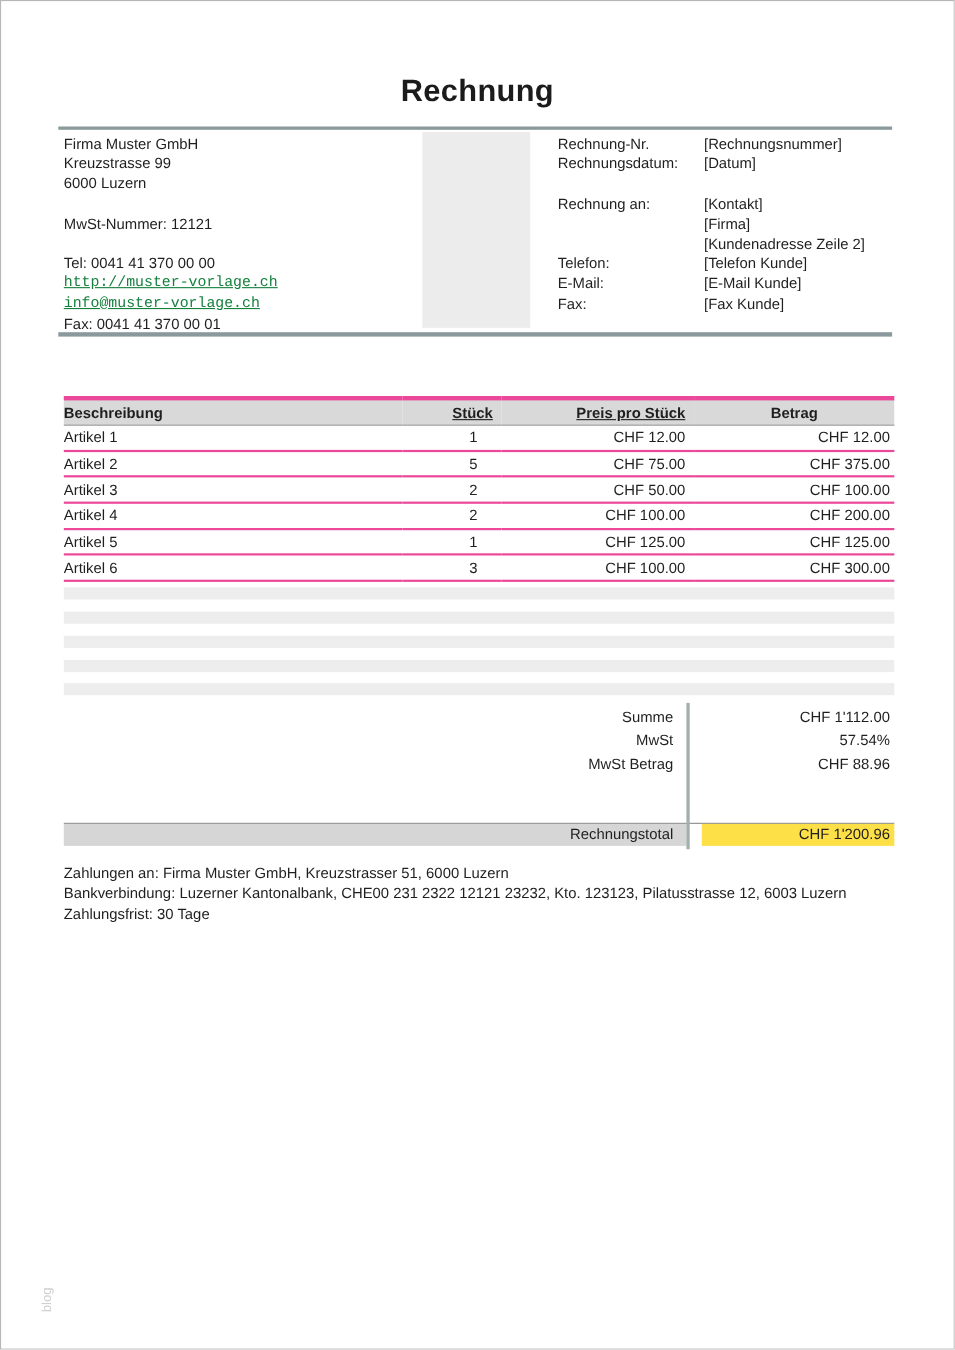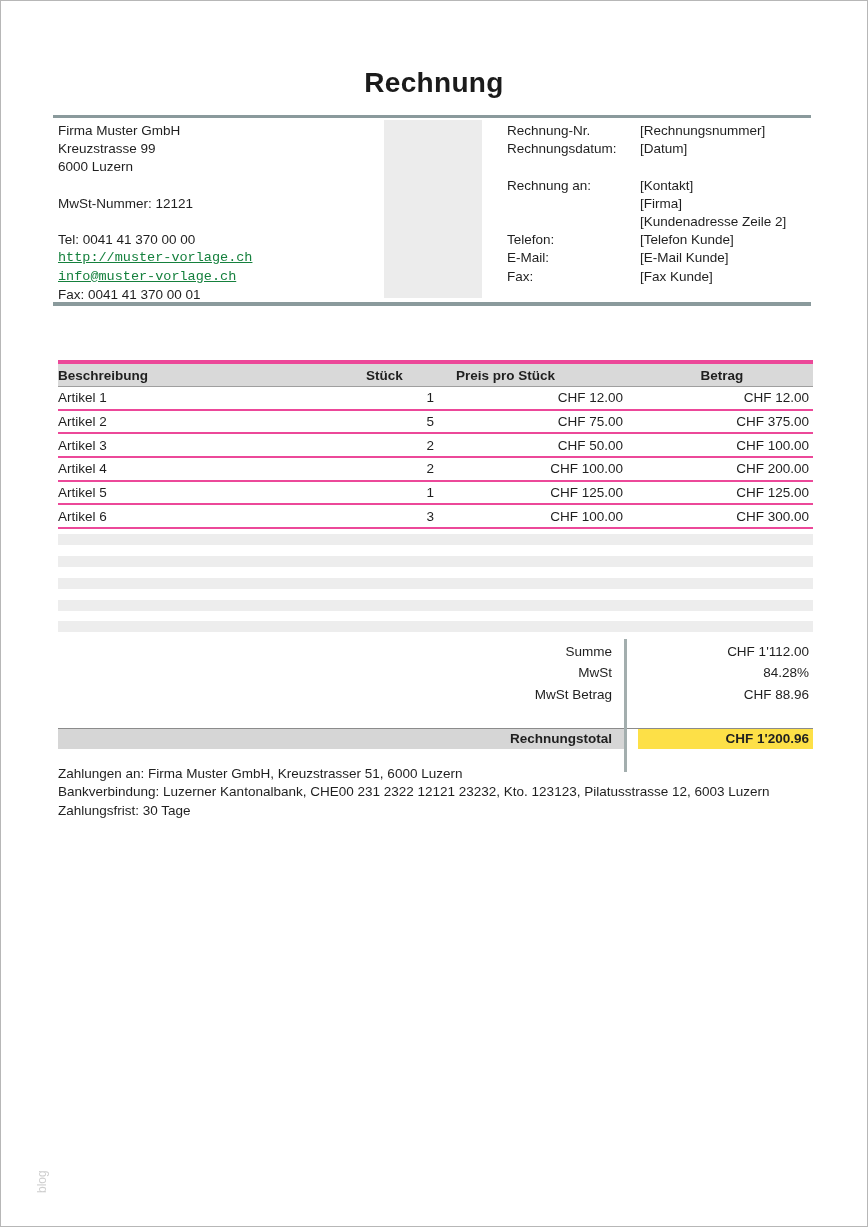--- a/index.html
+++ b/index.html
@@ -50,35 +50,35 @@
   .items th {
     background:#d9d9d9;
     font-weight:700;
     height:22px;
     padding:0;
     border-top:4px solid #ec4899;
     border-bottom:1px solid #9f9f9f;
   }
   .items td { height:21.7px; padding:0; border-bottom:2px solid #ec4899; }
   .c-desc  { text-align:left;  padding-left:5px; }
-  th.c-qty, th.c-price { text-align:left; padding-right:8px; }
+  th.c-qty, th.c-price { text-align:right; padding-right:8px;text-decoration:underline; }
   th.c-amount { text-align:center; }
   td.c-qty    { text-align:right; padding-right:22px; }
   td.c-price  { text-align:right; padding-right:8px; }
   td.c-amount { text-align:right; padding-right:4px; }
   tr.empty-row td { border-bottom:none; }
   .empty-bar { height:11px; background:#ededed; }
 
   .summary { position:relative; margin:3px 0 0 5px; width:755px; font-size:13.5px; }
   .vline { position:absolute; left:566px; top:-2px; width:3px; height:133px; background:#a3aeae; }
   .sum-row { display:flex; height:21.7px; line-height:21.7px; }
   .sum-label { width:566px; box-sizing:border-box; text-align:right; padding-right:12px; }
   .sum-value { flex:1; text-align:right; padding-right:4px; white-space:nowrap; }
 
-  .total-row { display:flex; margin-top:22px; height:20px; line-height:20px; border-top:1px solid #8b8b8b; font-weight:700;gap:14px; }
+  .total-row { display:flex; margin-top:42px; height:20px; line-height:20px; border-top:1px solid #8b8b8b; font-weight:400;gap:14px; }
   .total-left  { width:566px; box-sizing:border-box; background:#d6d6d6; text-align:right; padding-right:12px; }
   .total-right { flex:1; background:#fde047; text-align:right; padding-right:4px; }
 
   .footer { margin-top:16px; padding-left:5px; font-size:13.5px; line-height:18.6px; }
   .f-line { white-space:nowrap; }
 
   .watermark {
     position:absolute; left:34px; top:1192px;
     transform:rotate(-90deg); transform-origin:left top;
     color:#cfcfcf; font-size:12px;
@@ -233,21 +233,21 @@
 
     <div class="summary">
       <div class="vline"></div>
 
       <div class="sum-row">
         <span class="sum-label">Summe</span>
         <span class="sum-value">CHF 1'112.00</span>
       </div>
       <div class="sum-row">
         <span class="sum-label">MwSt</span>
-        <span class="sum-value">84.28%</span>
+        <span class="sum-value">57.54%</span>
       </div>
       <div class="sum-row">
         <span class="sum-label">MwSt Betrag</span>
         <span class="sum-value">CHF 88.96</span>
       </div>
 
       <div class="total-row">
         <div class="total-left">Rechnungstotal</div>
         <div class="total-right">CHF 1'200.96</div>
       </div>

